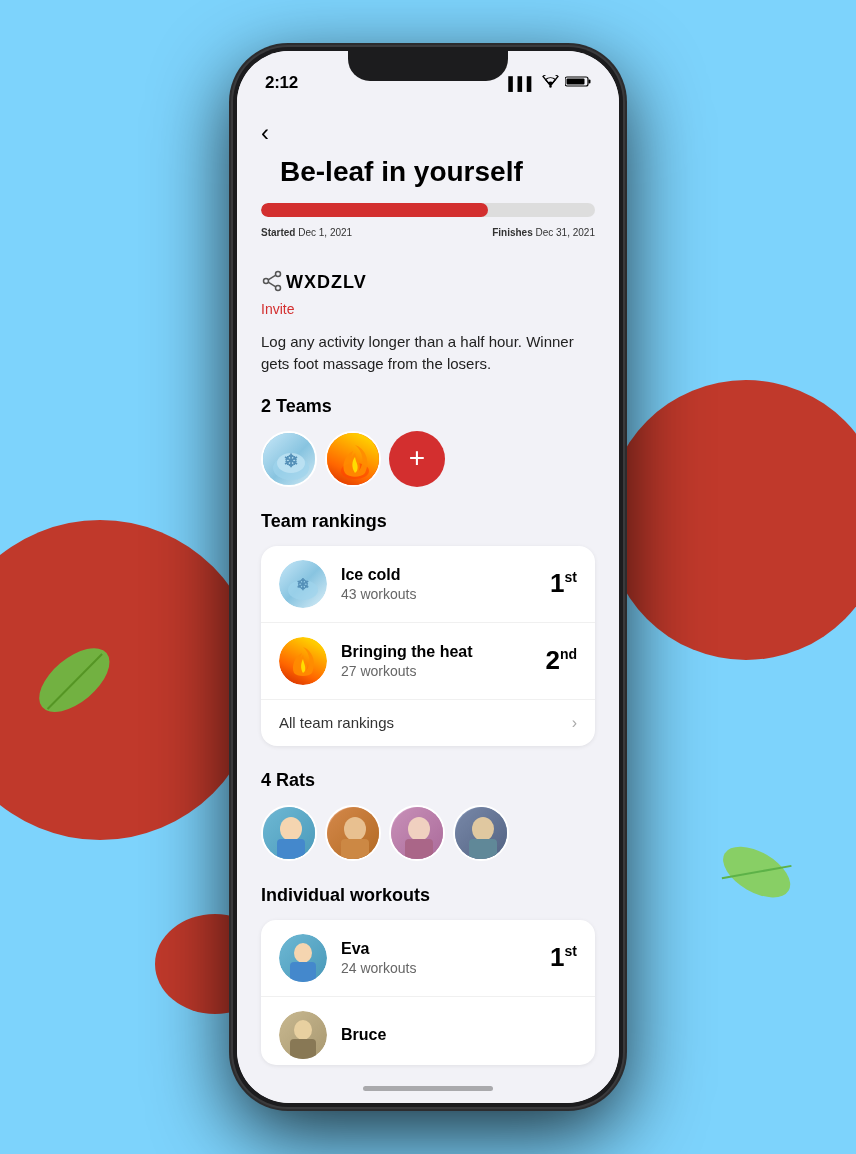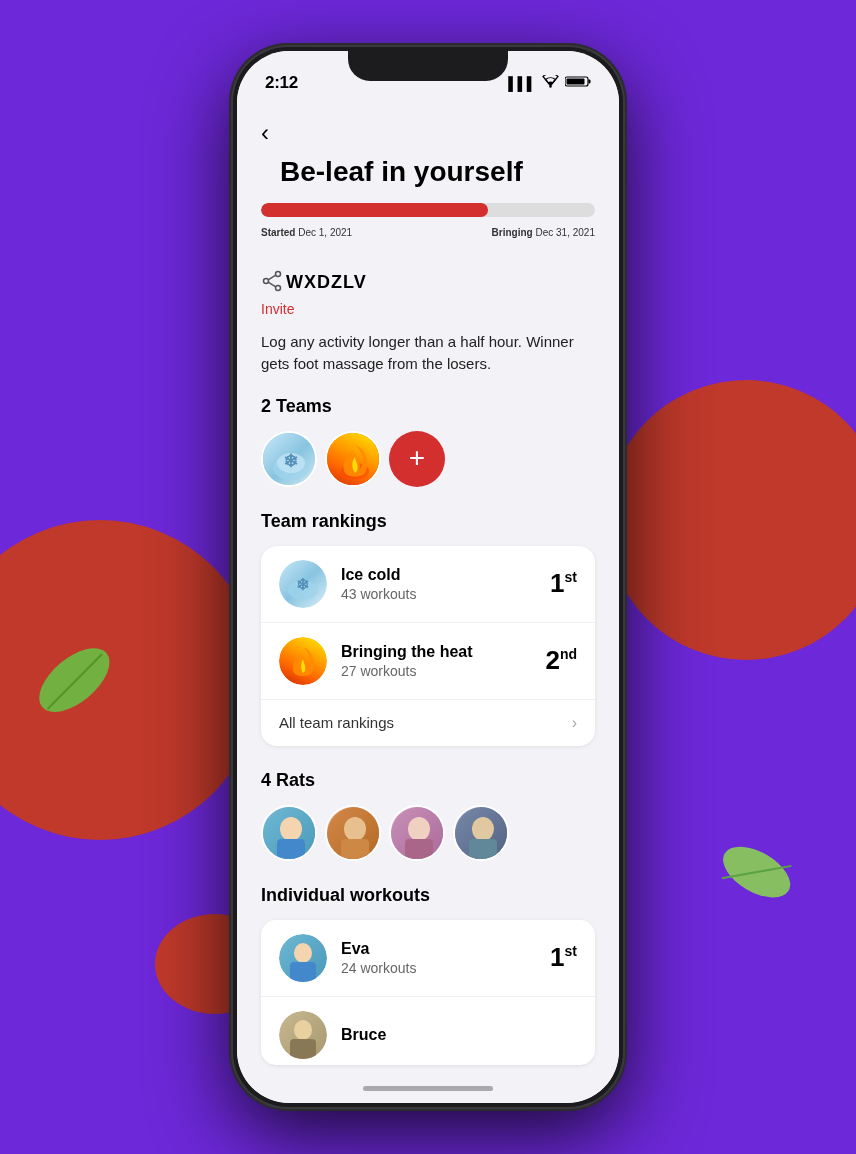--- a/index.html
+++ b/index.html
@@ -10,21 +10,21 @@
       align-items: center;
       min-height: 100vh;
       font-family: -apple-system, BlinkMacSystemFont, 'Helvetica Neue', Arial, sans-serif;
     }
 
     .scene {
       position: relative;
       width: 856px;
       height: 1154px;
       overflow: hidden;
-      background: #6d28d9;
+      background: #7dd3fc;
     }
 
     
     .bg-red-circle-left {
       position: absolute;
       width: 320px;
       height: 320px;
       background: #c0392b;
       border-radius: 50%;
       left: -60px;
@@ -452,21 +452,21 @@
         <div class="content-pad">
 
           <h1 class="challenge-title">Be-leaf in yourself</h1>
 
           <div class="progress-bar-container">
             <div class="progress-bar-fill" style="width: 68%"></div>
           </div>
 
           <div class="dates-row">
             <span><b>Started</b> <span>Dec 1, 2021</span></span>
-            <span><b>Bringing</b> <span>Dec 31, 2021</span></span>
+            <span><b>Finishes</b> <span>Dec 31, 2021</span></span>
           </div>
 
           <div class="invite-row">
             <span>
               <svg width="22" height="22" viewBox="0 0 22 22" fill="none">
                 <circle cx="17" cy="4" r="2.5" stroke="#555" stroke-width="1.5"></circle>
                 <circle cx="17" cy="18" r="2.5" stroke="#555" stroke-width="1.5"></circle>
                 <circle cx="5" cy="11" r="2.5" stroke="#555" stroke-width="1.5"></circle>
                 <line x1="7.2" y1="9.8" x2="14.8" y2="5.2" stroke="#555" stroke-width="1.5"></line>
                 <line x1="7.2" y1="12.2" x2="14.8" y2="16.8" stroke="#555" stroke-width="1.5"></line>

